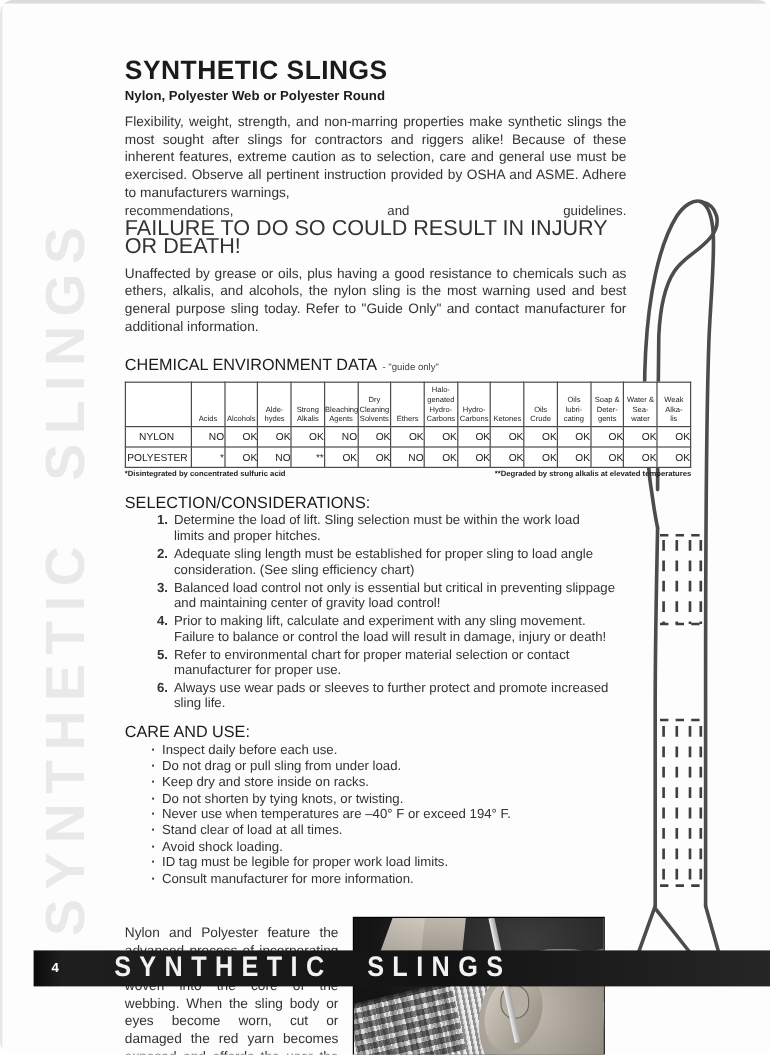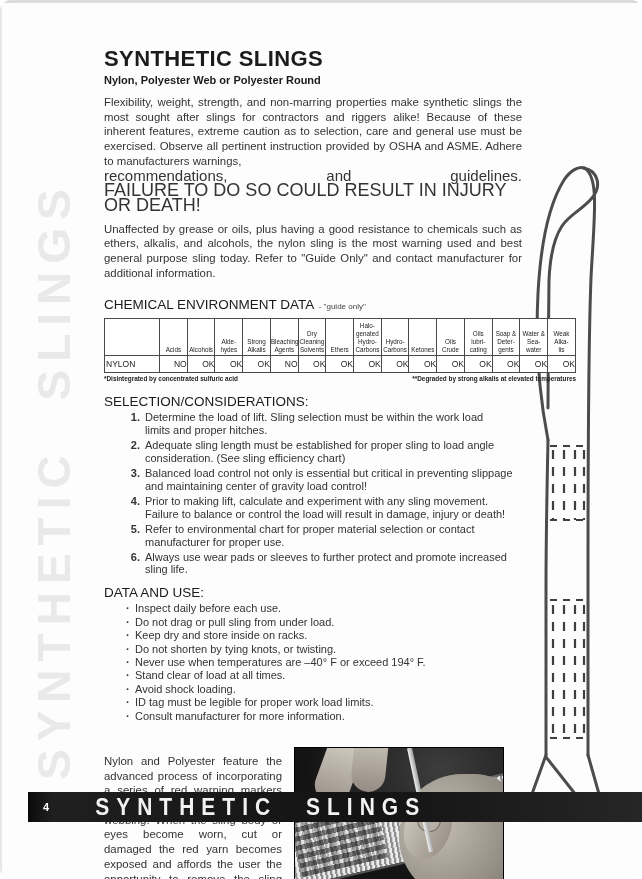--- a/index.html
+++ b/index.html
@@ -15,33 +15,33 @@
              color:#e9e9e9;line-height:80px;user-select:none;z-index:0;}
 
   
   .sling{position:absolute;left:520px;top:158px;z-index:0;}
 
   
   .content{position:absolute;left:104px;top:46px;width:418px;z-index:1;}
   h1{font-size:22px;font-weight:bold;margin:0;color:#1b1b1b;letter-spacing:.4px;}
   h2{font-size:11px;font-weight:bold;margin:2px 0 0;color:#1b1b1b;}
   p.just{text-align:justify;font-size:11.4px;line-height:14.7px;margin:9px 0 0;color:#333;}
-  .spread{display:flex;justify-content:space-between;font-size:15px;line-height:14.7px;color:#333;gap:39px;}
+  .spread{display:flex;justify-content:space-between;font-size:11px;line-height:14.7px;color:#333;gap:39px;}
   .warning{font-size:18px;line-height:14.7px;margin:0;color:#333;}
   .chem-head{margin-top:15px;}
   .h3{font-size:13.5px;font-weight:normal;color:#1b1b1b;display:inline-block;}
   .h3.block{display:block;}
   .note{font-size:8px;color:#444;}
 
   table.chem{border-collapse:collapse;width:472px;margin-top:5px;background:#fff;table-layout:fixed;position:relative;}
   table.chem th,table.chem td{border:1px solid #4a4a4a;background:#fff;}
   table.chem col.lblcol{width:55px;}
   th.collbl{font-size:6.3px;font-weight:normal;vertical-align:bottom;text-align:center;
             padding:2px 0 2px;line-height:1.25;white-space:pre-line;height:32px;color:#222;}
-  th.rowlbl{font-size:8.5px;font-weight:normal;text-align:left;padding-right:4px;height:14px;color:#222;}
+  th.rowlbl{font-size:8.5px;font-weight:normal;text-align:center;padding-right:4px;height:14px;color:#222;}
   td.val{font-size:8.5px;text-align:right;height:14px;padding:0;color:#222;}
   .footnotes{display:flex;justify-content:space-between;width:472px;font-size:6.4px;
              font-weight:bold;margin-top:2px;color:#222;}
 
   .sel-head{margin-top:12px;}
   .numlist{margin-top:2px;}
   .numitem{display:flex;font-size:11px;line-height:12.9px;color:#333;margin-top:2px;}
   .num{font-weight:bold;flex:none;width:24px;text-align:right;padding-right:5px;margin-left:12px;}
   .txt{white-space:pre-line;}
   .care-head{margin-top:9px;}
@@ -206,20 +206,38 @@
         <td class="val">OK</td>
         <td class="val">OK</td>
         <td class="val">OK</td>
         <td class="val">OK</td>
         <td class="val">OK</td>
         <td class="val">OK</td>
         <td class="val">OK</td>
         <td class="val">OK</td>
         <td class="val">OK</td>
       </tr>
+      <tr>
+        <th class="rowlbl">POLYESTER</th>
+        <td class="val">*</td>
+        <td class="val">OK</td>
+        <td class="val">NO</td>
+        <td class="val">**</td>
+        <td class="val">OK</td>
+        <td class="val">OK</td>
+        <td class="val">NO</td>
+        <td class="val">OK</td>
+        <td class="val">OK</td>
+        <td class="val">OK</td>
+        <td class="val">OK</td>
+        <td class="val">OK</td>
+        <td class="val">OK</td>
+        <td class="val">OK</td>
+        <td class="val">OK</td>
+      </tr>
     </tbody>
       </table>
     <div class="footnotes">
       <span>*Disintegrated by concentrated sulfuric acid</span>
       <span>**Degraded by strong alkalis at elevated temperatures</span>
     </div>
 
     <div class="h3 block sel-head">SELECTION/CONSIDERATIONS:</div>
     <div class="numlist">
       <div class="numitem">
@@ -247,21 +265,21 @@
         <span class="txt">Refer to environmental chart for proper material selection or contact
 manufacturer for proper use.</span>
         </div>
       <div class="numitem">
         <span class="num">6.</span>
         <span class="txt">Always use wear pads or sleeves to further protect and promote increased
 sling life.</span>
         </div>
     </div>
 
-    <div class="h3 block care-head">DATA AND USE:</div>
+    <div class="h3 block care-head">CARE AND USE:</div>
     <div class="bullist">
       <div class="bulitem">
         <span class="bullet">·</span>
         <span>Inspect daily before each use.</span>
         </div>
       <div class="bulitem">
         <span class="bullet">·</span>
         <span>Do not drag or pull sling from under load.</span>
         </div>
       <div class="bulitem">

